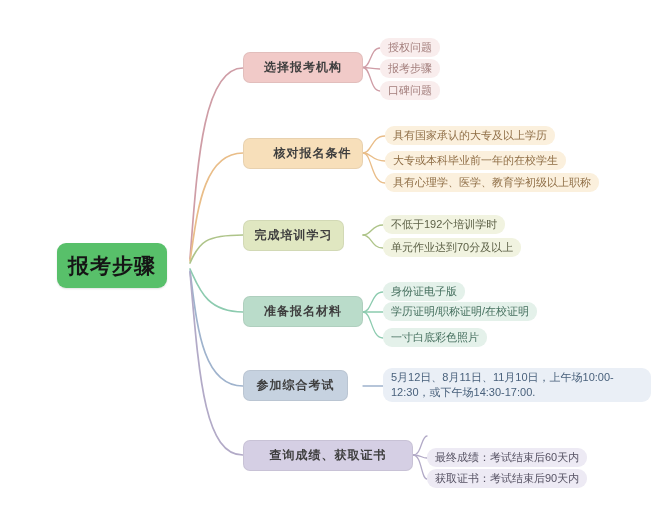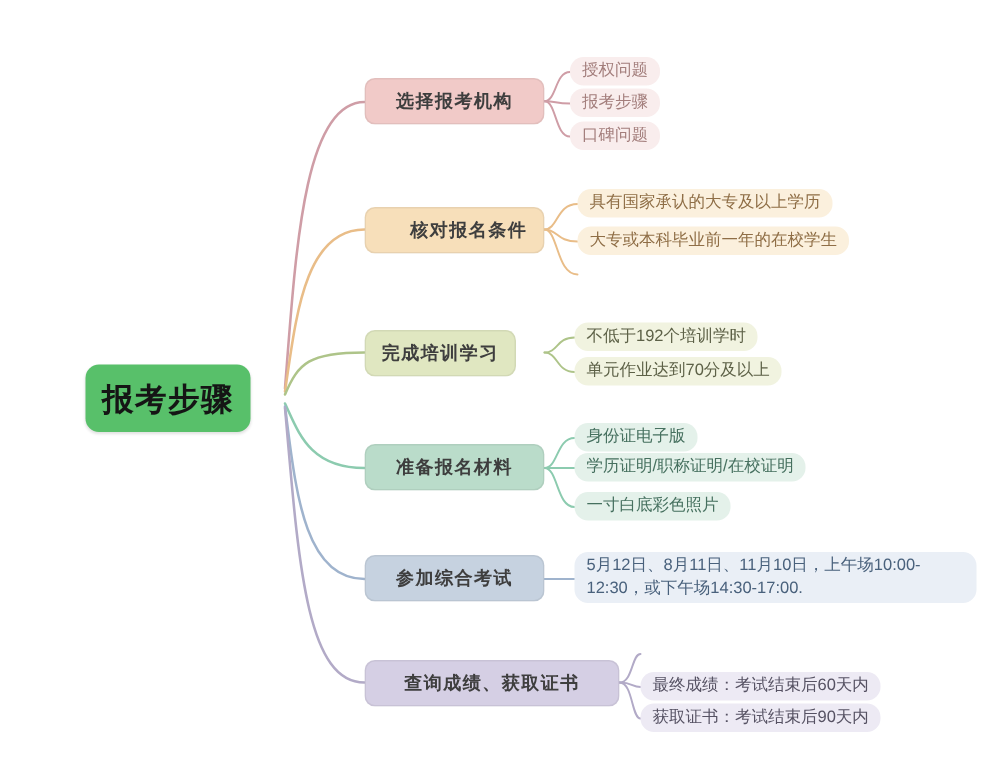--- a/index.html
+++ b/index.html
@@ -64,29 +64,30 @@
     <path class="sub" d="M413,455 C422,455 421,458 427,458" stroke="#b2aac7"></path>
     <path class="sub" d="M413,455 C422,455 421,479 427,479" stroke="#b2aac7"></path>
   </svg>
 
   <div class="root" style="background-color: rgb(88, 192, 106); color: rgb(21, 21, 21);">报考步骤</div>
 
   <div class="topic" style="left: 243px; top: 52px; width: 120px; background-color: rgb(241, 202, 200);">选择报考机构</div>
   <div class="topic" style="left: 243px; top: 138px; width: 120px; background-color: rgb(247, 223, 186); padding-left: 19px;">核对报名条件</div>
   <div class="topic" style="left: 243px; top: 220px; width: 101px; background-color: rgb(224, 231, 193);">完成培训学习</div>
   <div class="topic" style="left: 243px; top: 296px; width: 120px; background-color: rgb(186, 220, 202);">准备报名材料</div>
-  <div class="topic" style="left: 243px; top: 370px; width: 120px; background-color: rgb(198, 210, 224);">参加综合考试</div>
+  <div class="topic" style="left: 243px; top: 370px; width: 105px; background-color: rgb(198, 210, 224);">参加综合考试</div>
   <div class="topic" style="left: 243px; top: 440px; width: 170px; background-color: rgb(213, 207, 228);">查询成绩、获取证书</div>
 
   <div class="sub-item" style="left: 380px; top: 38px; background-color: rgb(249, 237, 237); color: rgb(163, 126, 124);">授权问题</div>
   <div class="sub-item" style="left: 380px; top: 59px; background-color: rgb(249, 237, 237); color: rgb(163, 126, 124);">报考步骤</div>
   <div class="sub-item" style="left: 380px; top: 81px; background-color: rgb(249, 237, 237); color: rgb(163, 126, 124);">口碑问题</div>
 
   <div class="sub-item" style="left: 385px; top: 126px; background-color: rgb(251, 240, 221); color: rgb(143, 110, 70);">具有国家承认的大专及以上学历</div>
   <div class="sub-item" style="left: 385px; top: 151px; background-color: rgb(251, 240, 221); color: rgb(143, 110, 70);">大专或本科毕业前一年的在校学生</div>
+  <div class="sub-item" style="left: 385px; top: 173px; background-color: rgb(251, 240, 221); color: rgb(143, 110, 70);">具有心理学、医学、教育学初级以上职称</div>
 
   <div class="sub-item" style="left: 383px; top: 215px; background-color: rgb(241, 243, 224); color: rgb(93, 97, 71);">不低于192个培训学时</div>
   <div class="sub-item" style="left: 383px; top: 238px; background-color: rgb(241, 243, 224); color: rgb(93, 97, 71);">单元作业达到70分及以上</div>
 
   <div class="sub-item" style="left: 383px; top: 282px; background-color: rgb(228, 241, 234); color: rgb(70, 112, 95);">身份证电子版</div>
   <div class="sub-item" style="left: 383px; top: 302px; background-color: rgb(228, 241, 234); color: rgb(70, 112, 95);">学历证明/职称证明/在校证明</div>
   <div class="sub-item" style="left: 383px; top: 328px; background-color: rgb(228, 241, 234); color: rgb(70, 112, 95);">一寸白底彩色照片</div>
 
   <div class="sub-item wide" style="left: 383px; top: 368px; background-color: rgb(234, 239, 246); color: rgb(73, 97, 124);">5月12日、8月11日、11月10日，上午场10:00-12:30，或下午场14:30-17:00.</div>
 

